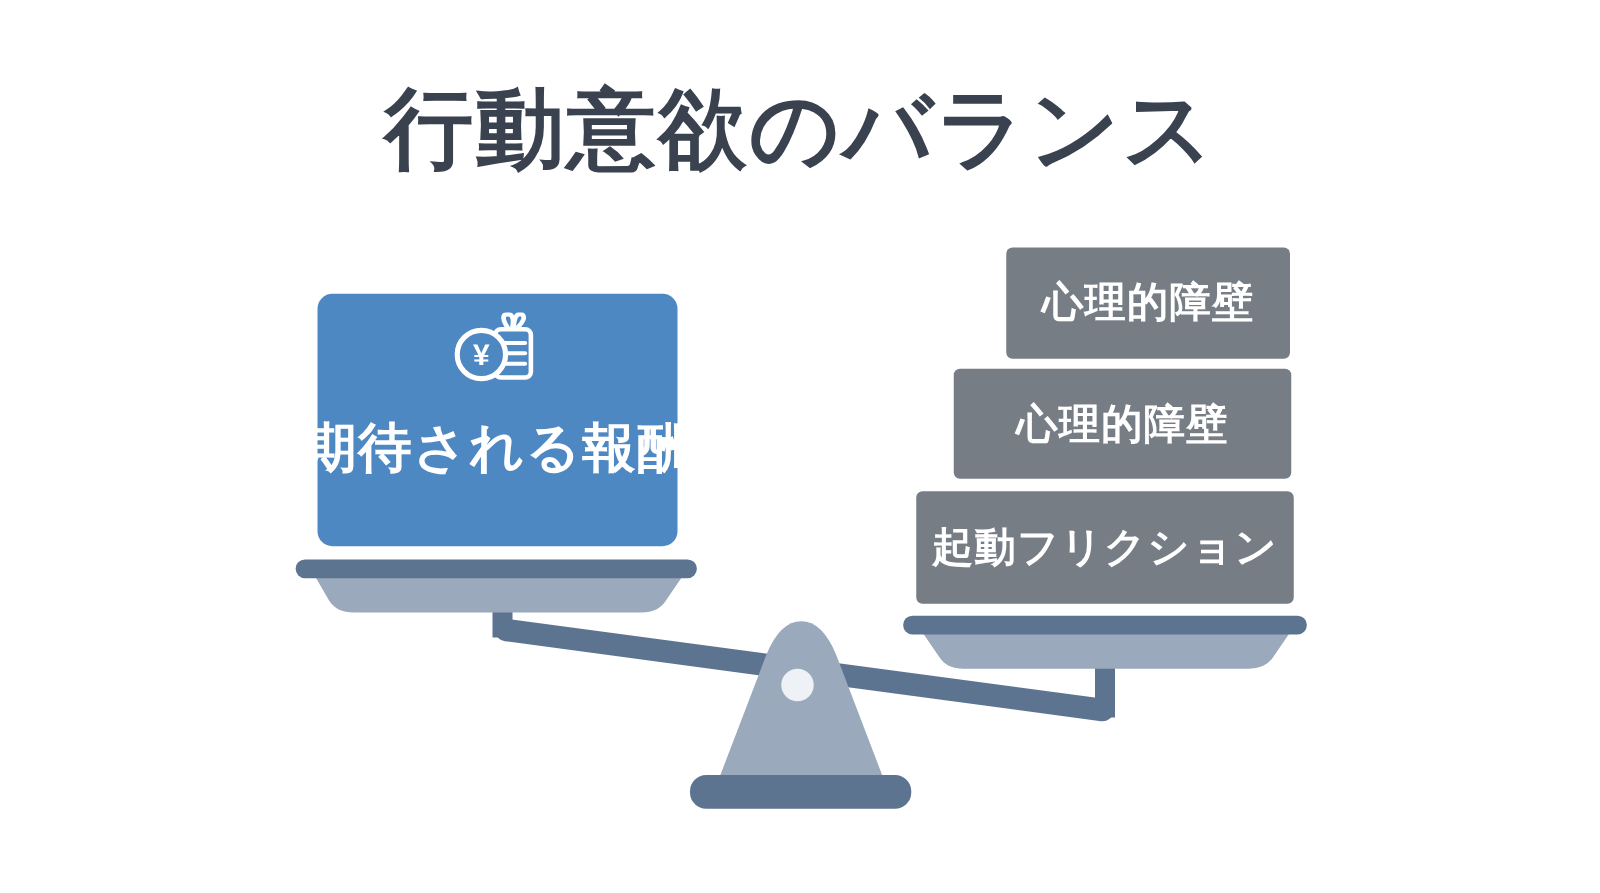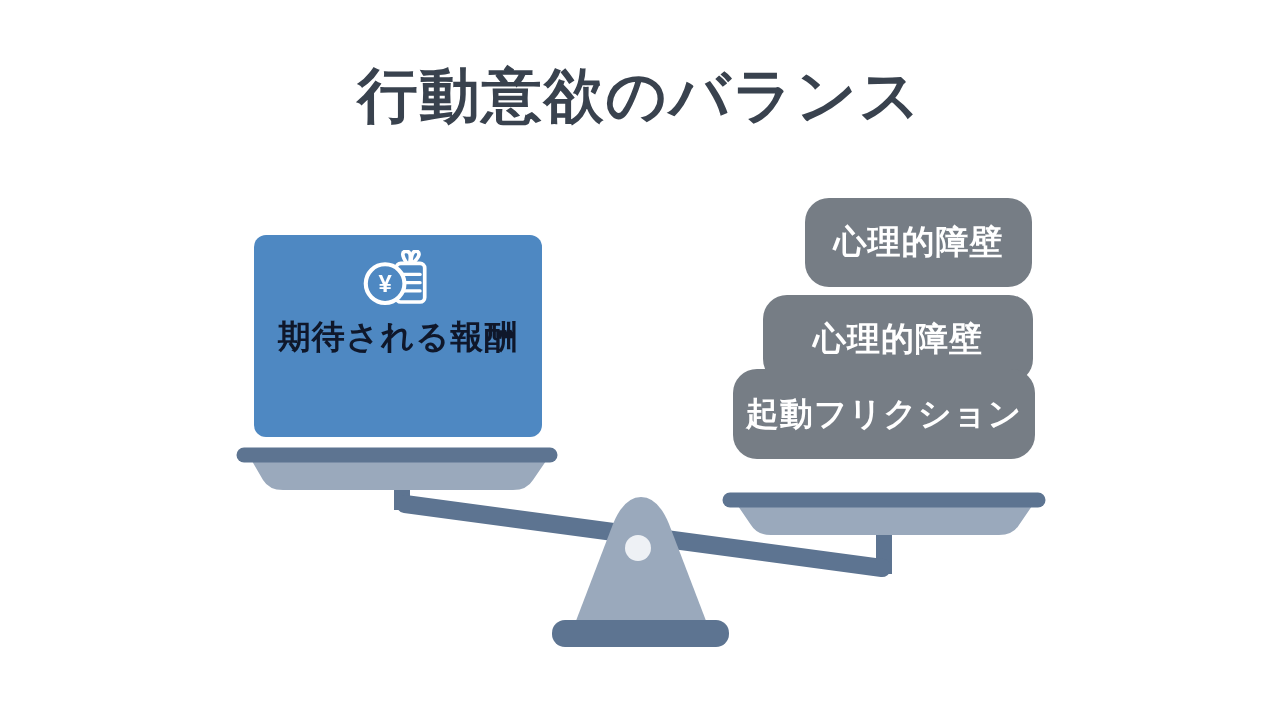--- a/index.html
+++ b/index.html
@@ -14,21 +14,21 @@
     height: 714px;
     background: #ffffff;
     overflow: hidden;
   }
   .page-title {
     position: absolute;
     top: 56px;
     left: 0;
     width: 1280px;
     text-align: center;
-    font-size: 60px;
+    font-size: 71px;
     font-weight: 800;
     letter-spacing: 2px;
     color: #39424e;
     margin: 0;
   }
   .scale-svg {
     position: absolute;
     left: 0;
     top: 0;
     width: 1280px;
@@ -47,43 +47,43 @@
     align-items: center;
     padding-top: 15px;
     box-sizing: border-box;
   }
   .reward-icon {
     width: 70px;
     height: 58px;
     display: block;
   }
   .reward-label {
-    margin-top: 7px;
-    color: #0f172a;
-    font-size: 33px;
+    margin-top: 22px;
+    color: #ffffff;
+    font-size: 43px;
     font-weight: 800;
     letter-spacing: 1px;
     white-space: nowrap;
   }
   .cost-box {
     position: absolute;
     background: #767d85;
-    border-radius: 24px;
+    border-radius: 5px;
     display: flex;
     align-items: center;
     justify-content: center;
     color: #ffffff;
     font-size: 33px;
     font-weight: 800;
     letter-spacing: 1px;
     white-space: nowrap;
   }
   .cost-box.box-1 { left: 805px; top: 198px; width: 227px; height: 89px; }
   .cost-box.box-2 { left: 763px; top: 295px; width: 270px; height: 88px; }
-  .cost-box.box-3 { left: 733px; top: 369px; width: 302px; height: 90px; }
+  .cost-box.box-3 { left: 733px; top: 393px; width: 302px; height: 90px; }
 </style>
 </head>
 <body>
 
 <div class="canvas">
 
   <h1 class="page-title">行動意欲のバランス</h1>
 
   <svg class="scale-svg" viewBox="0 0 1280 714" aria-hidden="true">
 

